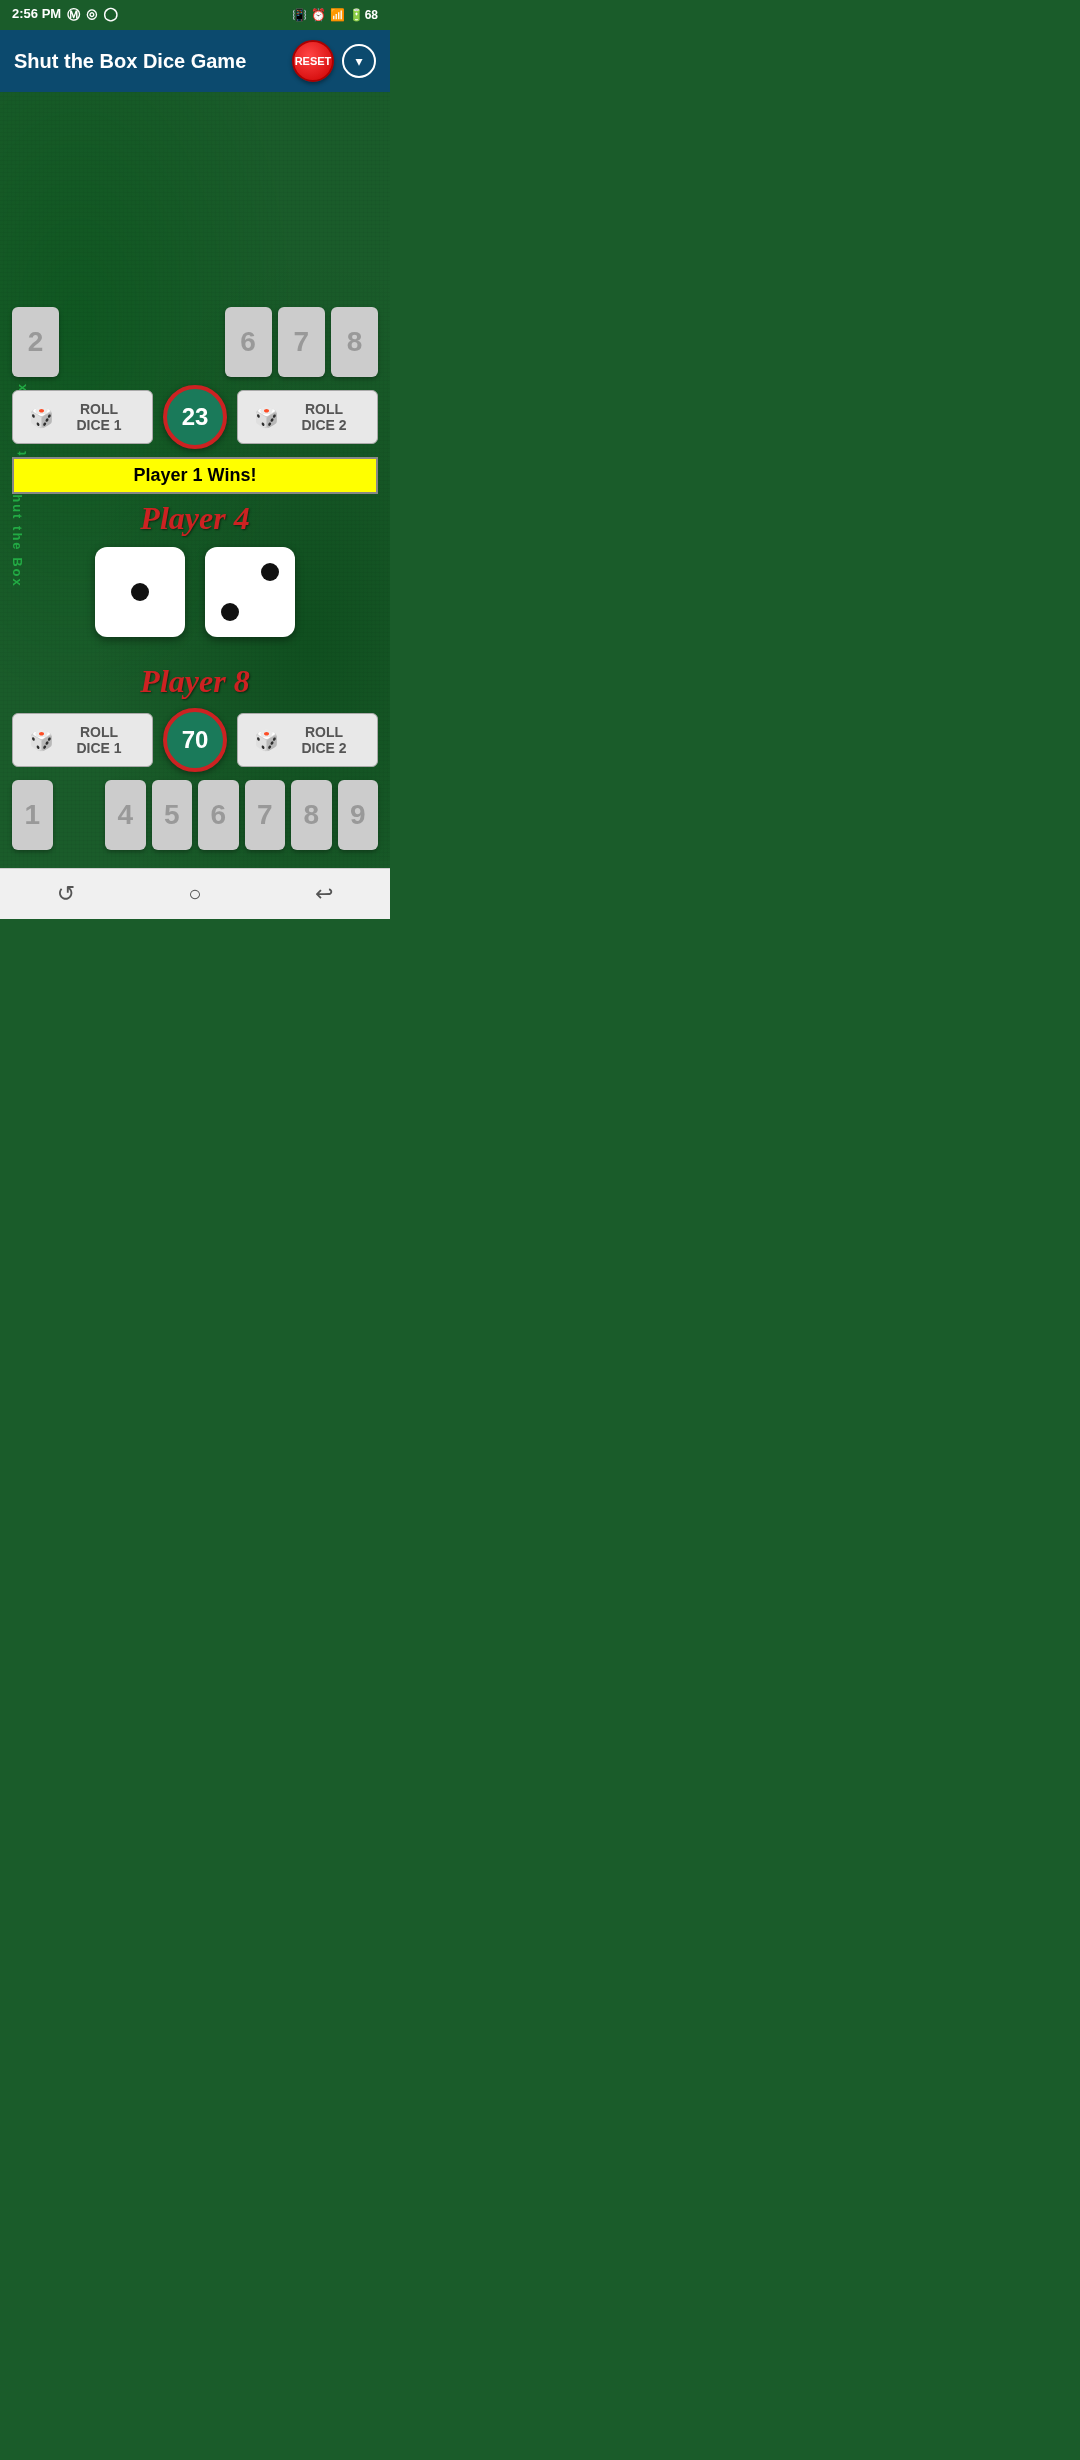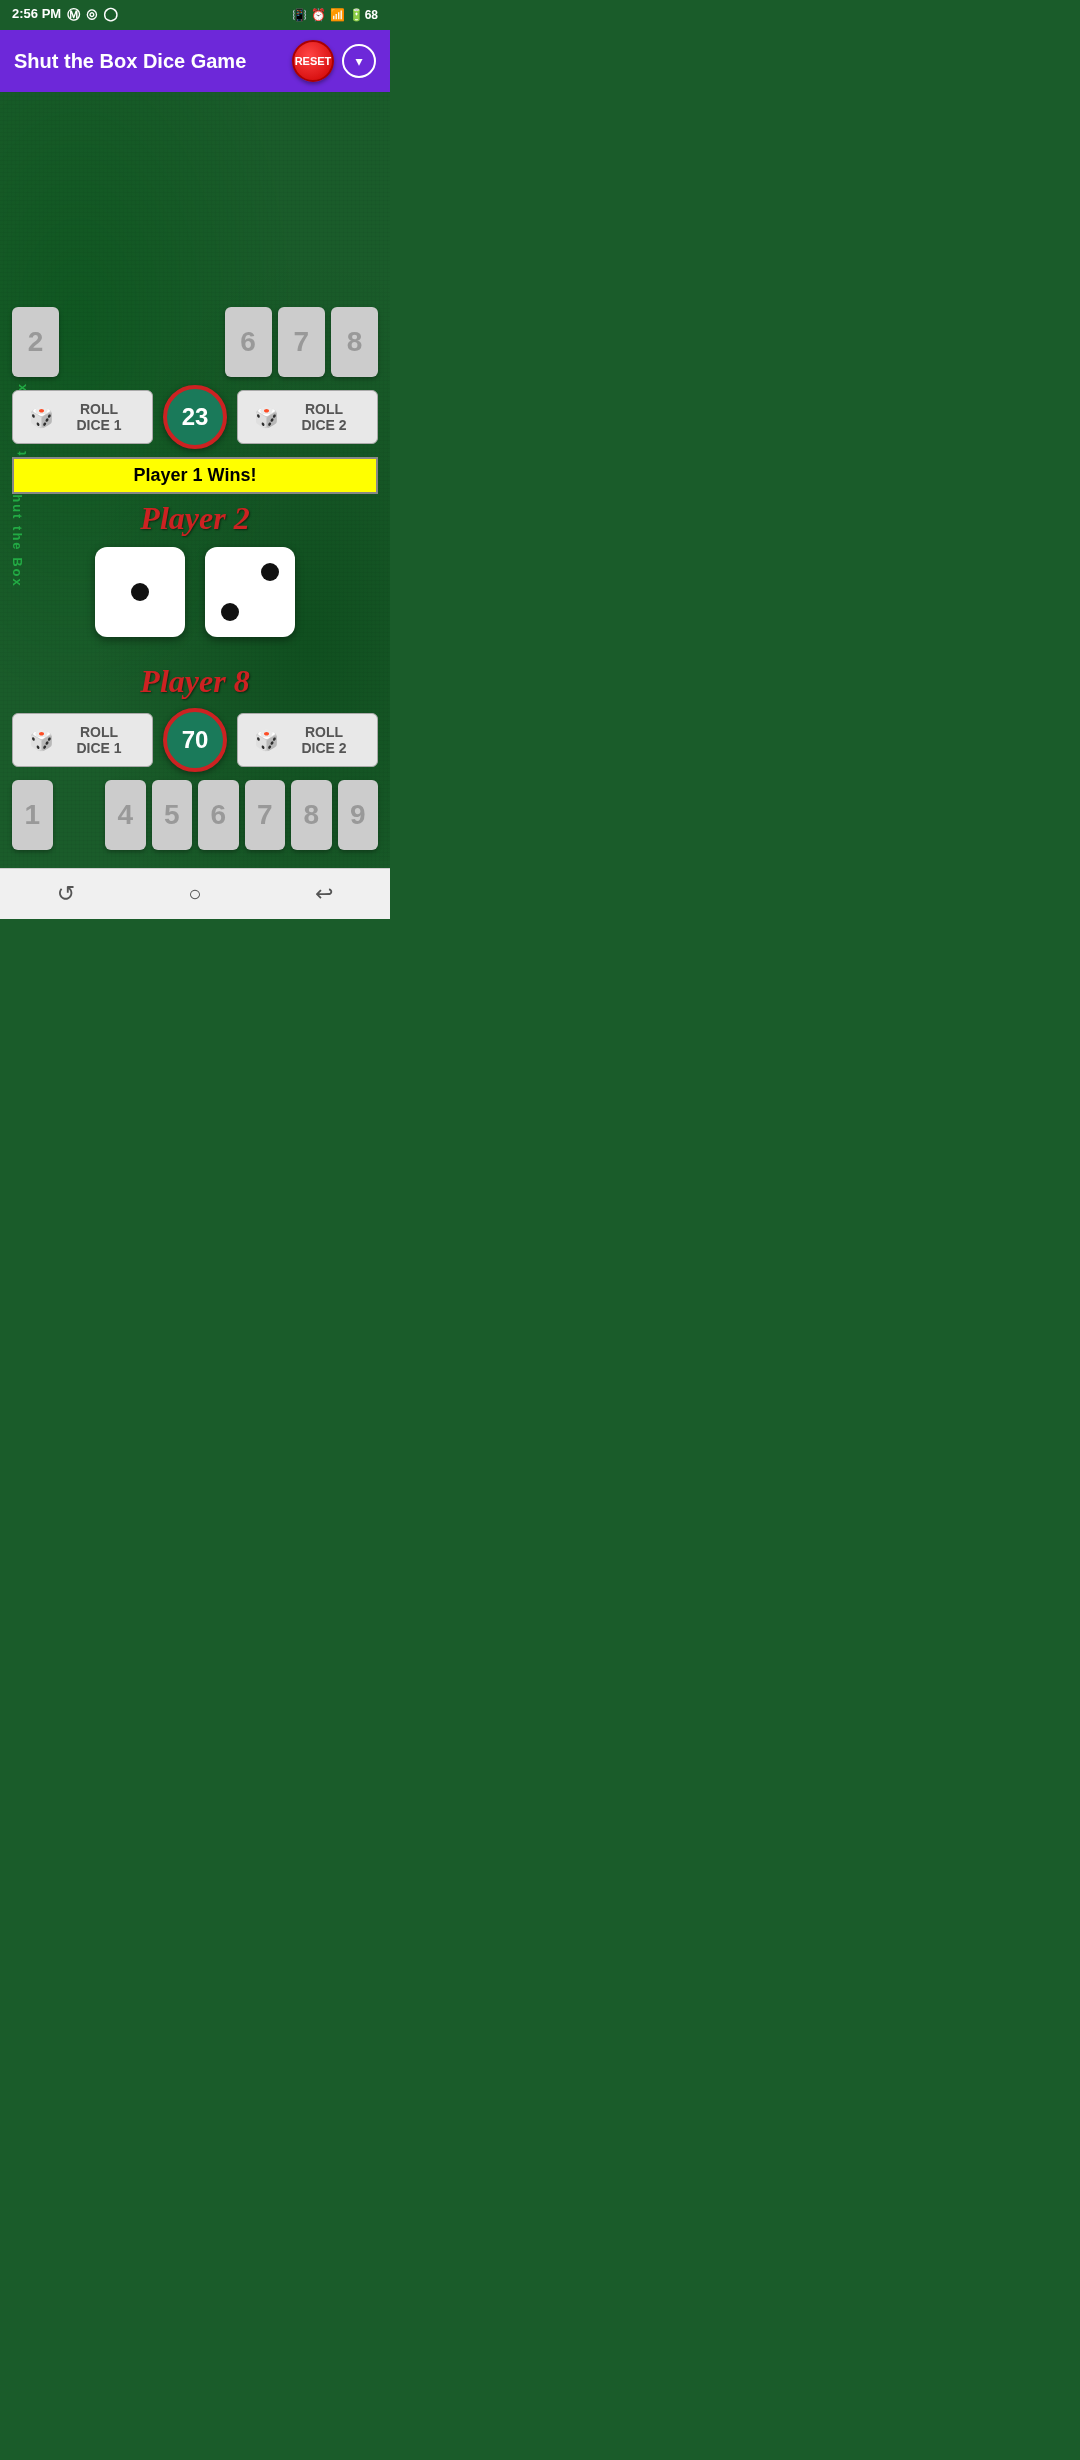--- a/index.html
+++ b/index.html
@@ -22,21 +22,21 @@
       padding: 6px 12px;
       font-size: 13px;
       color: white;
       font-weight: bold;
     }
     .status-left { display: flex; align-items: flex-start; gap: 6px; }
     .status-right { display: flex; align-items: center; gap: 4px; font-size: 12px; }
 
     
     .header {
-      background: #6d28d9;
+      background: #0c4a6e;
       display: flex;
       align-items: center;
       justify-content: space-between;
       padding: 10px 14px;
     }
     .header-title {
       color: white;
       font-size: 20px;
       font-weight: bold;
     }
@@ -317,21 +317,21 @@
     <button class="roll-btn">
       <span class="dice-icon">🎲</span>
       <span>ROLL DICE 2</span>
     </button>
   </div>
 
   <div class="win-banner">
     <span>Player 1 Wins!</span>
   </div>
 
-  <div class="player-label">Player 2</div>
+  <div class="player-label">Player 4</div>
 
   <div class="dice-area">
     <div class="die die1">
       <div class="dot dot1"></div>
     </div>
     <div class="die die2">
       <div class="dot dot1"></div>
       <div class="dot dot2"></div>
     </div>
   </div>

